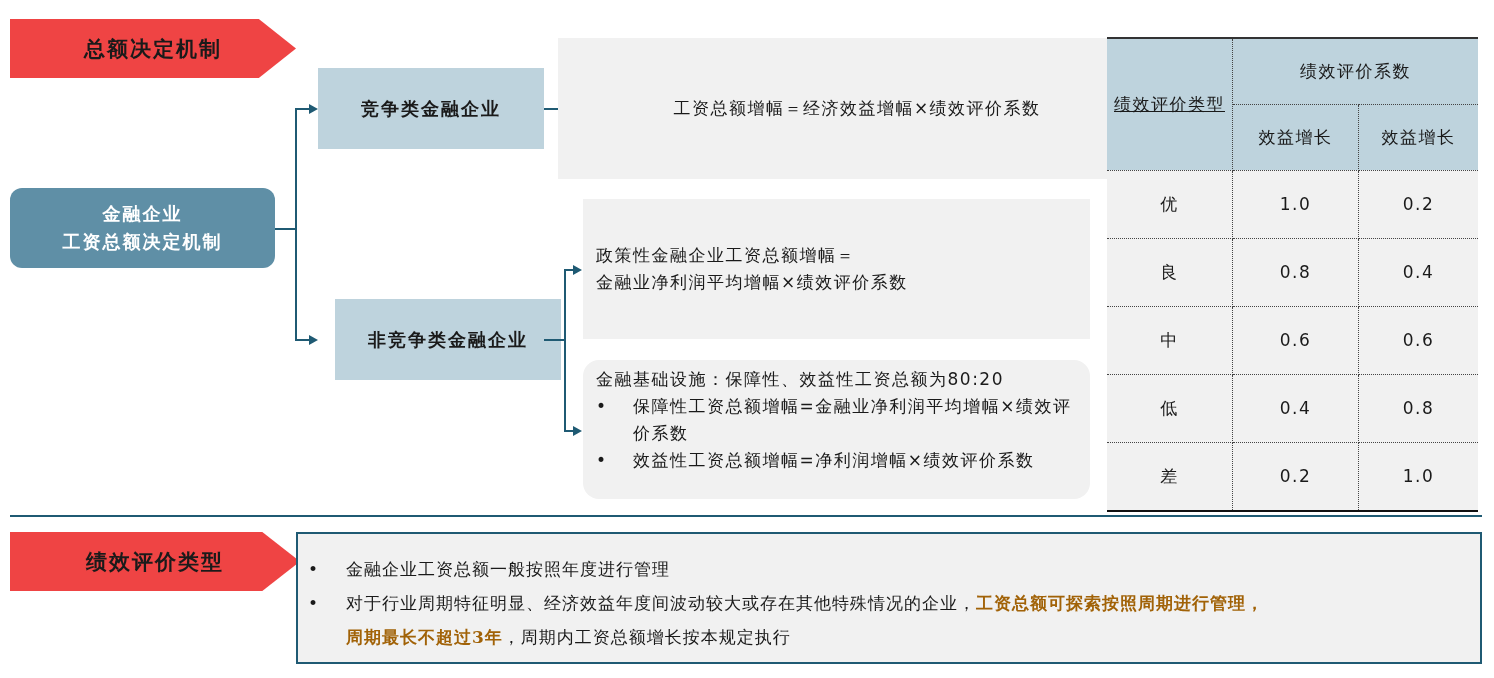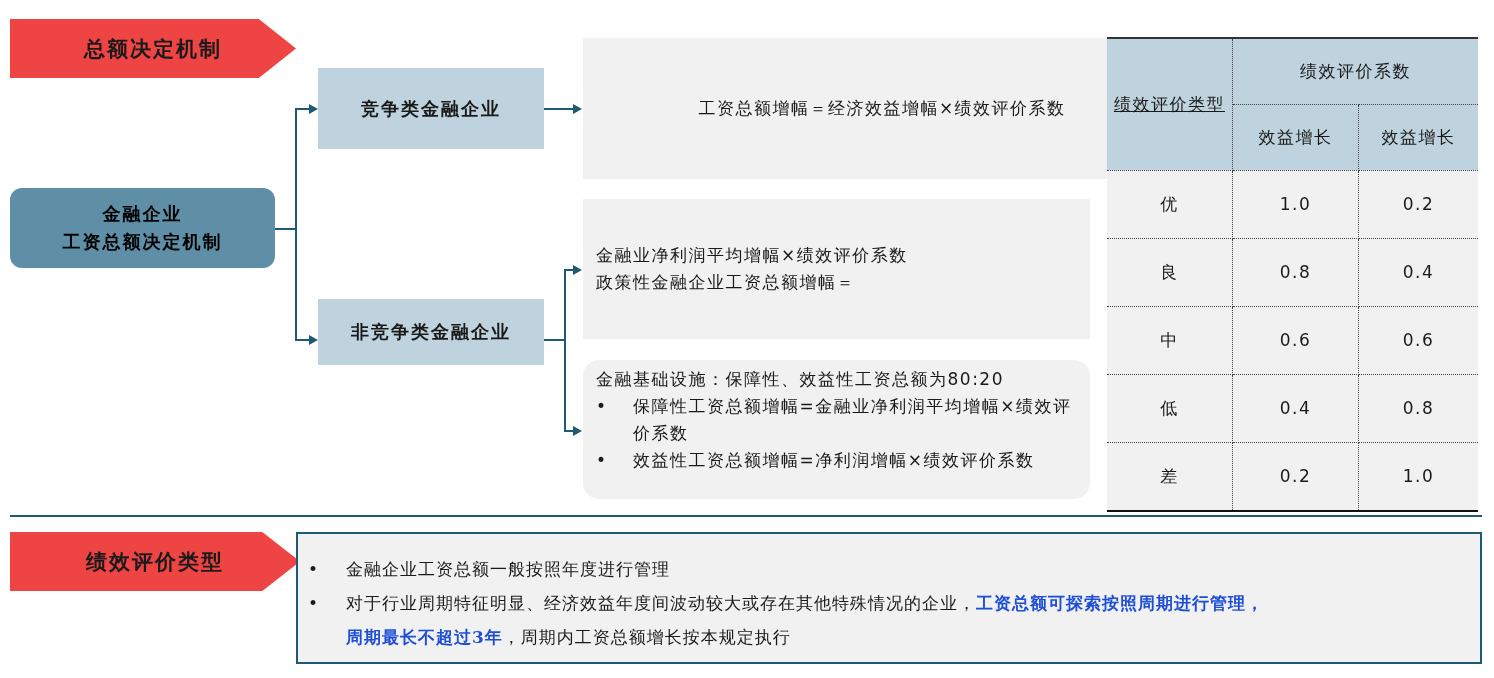--- a/index.html
+++ b/index.html
@@ -1,37 +1,37 @@
 <!DOCTYPE html>
 <html><head>
 <meta charset="utf-8">
 <style>
   html, body { margin:0; padding:0; background:#ffffff; }
   body { width:1494px; height:678px; position:relative; overflow:hidden;
          font-family: "DejaVu Serif", "Liberation Serif", serif; color:#1a1a1a; }
   .abs { position:absolute; box-sizing:border-box; }
   .chevron { background:#ef4444; font-weight:bold; font-size:21px; display:flex; align-items:center; justify-content:center; letter-spacing:2px;
              clip-path: polygon(0 0, 87% 0, 100% 50%, 87% 100%, 0 100%); }
-  .root-box { background:#5f8fa6; color:#000000; border-radius:12px; font-weight:bold; font-size:18px; display:flex; flex-direction:column; align-items:center; justify-content:center; line-height:28px; letter-spacing:2px; }
+  .root-box { background:#5f8fa6; color:#ffffff; border-radius:12px; font-weight:bold; font-size:18px; display:flex; flex-direction:column; align-items:center; justify-content:center; line-height:28px; letter-spacing:2px; }
   .branch-box { background:#bed3dd; border-radius:0; font-weight:bold; font-size:18px; display:flex; align-items:center; justify-content:center; letter-spacing:2px; }
   .panel { background:#f1f1f1; font-size:17px; letter-spacing:1.5px; line-height:27px; font-family:"DejaVu Sans", sans-serif; }
   .line { background:#1f5a73; }
   .arrow { width:0; height:0; border-top:5px solid transparent; border-bottom:5px solid transparent; border-left:9px solid #1f5a73; }
   table.coef { border-collapse:collapse; position:absolute; left:1107px; top:37px; width:371px; font-family:"DejaVu Sans", sans-serif; font-size:17px; letter-spacing:1.5px; }
   table.coef td { text-align:center; border:1px dotted #444; }
   table.coef tr.h td { background:#bed3dd; }
   table.coef tr.d td { background:#f1f1f1; height:65px; }
   table.coef { border-top:2px solid #333; border-bottom:2px solid #111; }
   table.coef td:first-child { border-left:none; }
   table.coef td:last-child { border-right:none; }
   .sep { position:absolute; left:10px; top:515px; width:1472px; height:1.5px; background:#1f5a73; }
   .cycle-panel { position:absolute; left:296px; top:532px; width:1186px; height:132px; background:#f1f1f1; border:2px solid #1f5a73; box-sizing:border-box; font-size:17px; line-height:34px; padding:18px 10px 0 10px; letter-spacing:1px; }
   .bullet-row { display:flex; }
   .bullet-row .dot { width:38px; flex:none; }
-  .red { color:#1d4ed8; font-weight:bold; }
+  .red { color:#a16207; font-weight:bold; }
   .blist { display:flex; }
   .blist .dot { width:37px; flex:none; }
 </style>
 </head>
 <body>
 
 <div class="abs chevron" style="left:10px;top:19px;width:286px;height:59px;">
     <span>总额决定机制</span>
   </div>
 
@@ -43,40 +43,40 @@
 <div class="abs line" style="left:275px;top:228px;width:21px;height:1.5px;"></div>
 <div class="abs line" style="left:295px;top:108px;width:1.5px;height:232px;"></div>
 <div class="abs line" style="left:295px;top:108px;width:16px;height:1.5px;"></div>
 <div class="abs arrow" style="left:309px;top:104px;"></div>
 <div class="abs line" style="left:295px;top:339px;width:16px;height:1.5px;"></div>
 <div class="abs arrow" style="left:309px;top:335px;"></div>
 
 <div class="abs branch-box" style="left:318px;top:68px;width:226px;height:81px;">
     <span>竞争类金融企业</span>
   </div>
-<div class="abs branch-box" style="left:318px;top:299px;width:226px;height:66px;">
+<div class="abs branch-box" style="left:335px;top:299px;width:226px;height:81px;">
     <span>非竞争类金融企业</span>
   </div>
 
 <div class="abs line" style="left:544px;top:108px;width:30px;height:1.5px;"></div>
 <div class="abs arrow" style="left:573px;top:104px;"></div>
 
 <div class="abs line" style="left:544px;top:339px;width:21px;height:1.5px;"></div>
 <div class="abs line" style="left:564px;top:269px;width:1.5px;height:162px;"></div>
 <div class="abs line" style="left:564px;top:269px;width:10px;height:1.5px;"></div>
 <div class="abs arrow" style="left:573px;top:265px;"></div>
 <div class="abs line" style="left:564px;top:430px;width:10px;height:1.5px;"></div>
 <div class="abs arrow" style="left:573px;top:426px;"></div>
 
-<div class="abs panel" style="left:583px;top:38px;width:598px;height:141px;display:flex;align-items:center;justify-content:center;">
+<div class="abs panel" style="left:558px;top:38px;width:598px;height:141px;display:flex;align-items:center;justify-content:center;">
   <span>工资总额增幅＝经济效益增幅×绩效评价系数</span>
 </div>
 <div class="abs panel" style="left:583px;top:199px;width:507px;height:140px;display:flex;flex-direction:column;justify-content:center;padding-left:13px;">
+  <span>政策性金融企业工资总额增幅＝</span>
   <span>金融业净利润平均增幅×绩效评价系数</span>
-  <span>政策性金融企业工资总额增幅＝</span>
 </div>
 <div class="abs panel" style="left:583px;top:360px;width:507px;height:139px;padding:6px 18px 0 13px;border-radius:16px;">
   <div>金融基础设施：保障性、效益性工资总额为80:20</div>
   <div class="blist">
       <span class="dot">•</span>
       <span>保障性工资总额增幅=金融业净利润平均增幅×绩效评价系数</span>
     </div>
   <div class="blist">
       <span class="dot">•</span>
       <span>效益性工资总额增幅=净利润增幅×绩效评价系数</span>

